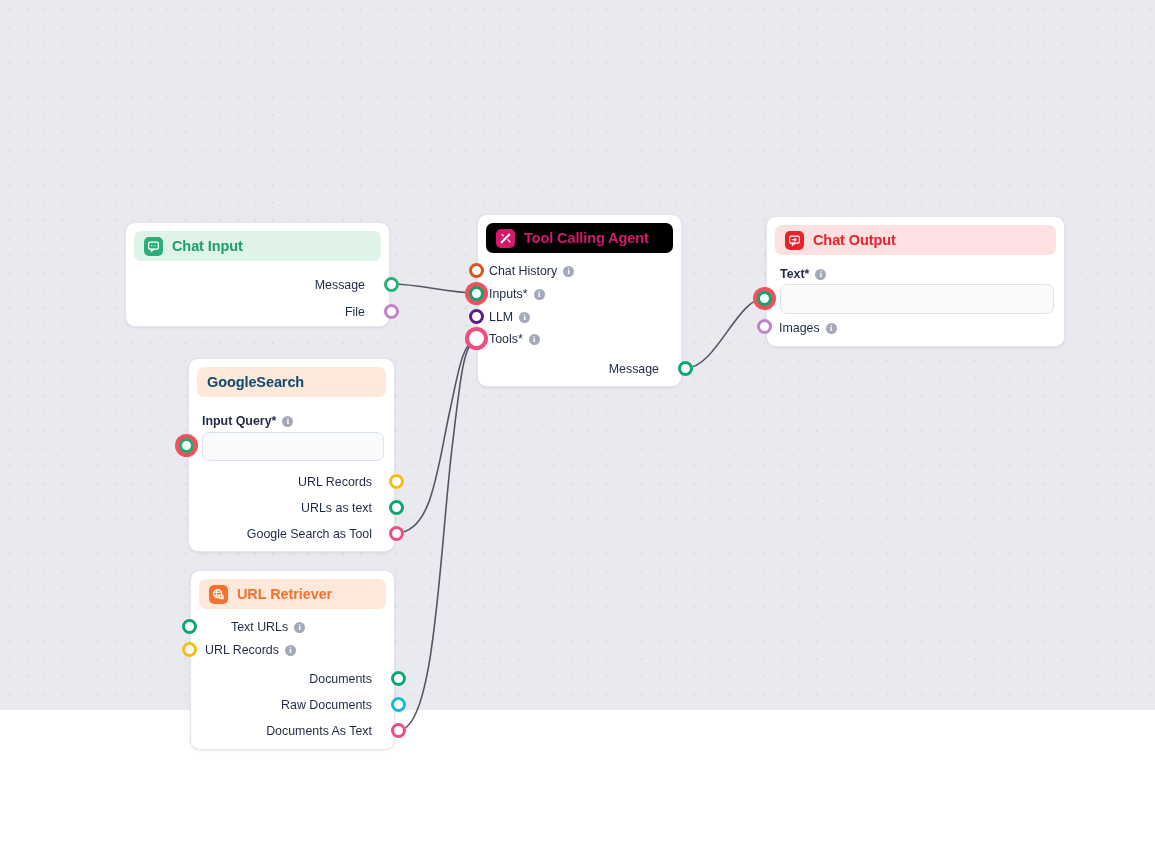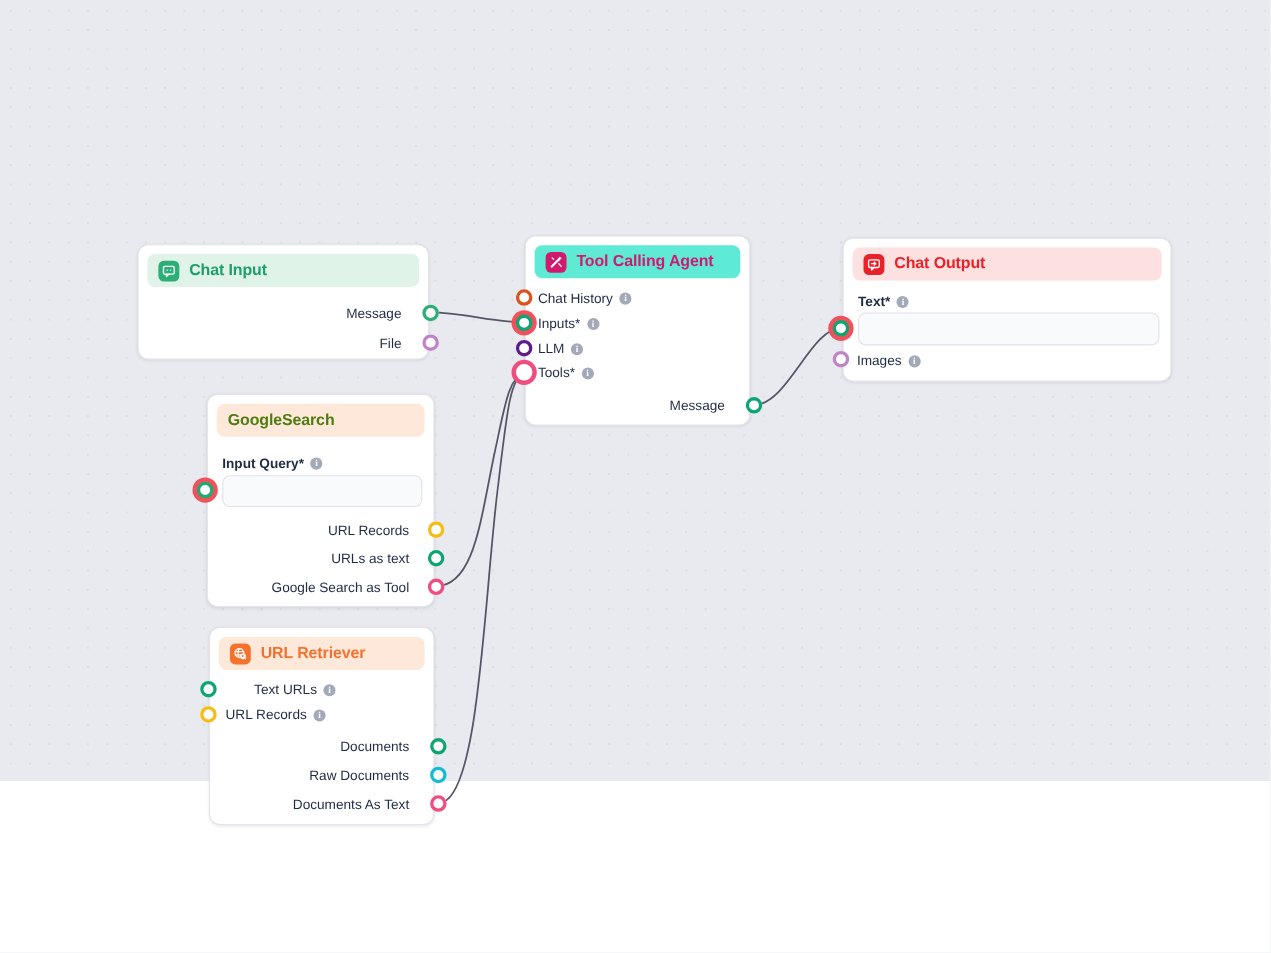--- a/index.html
+++ b/index.html
@@ -158,21 +158,21 @@
   </div>
   <div class="handle" style="left:384px; top:277px;">
       <span class="ring" style="border-color:#2dae76;"></span>
     </div>
   <div class="handle" style="left:384px; top:304px;">
       <span class="ring" style="border-color:#c183c8;"></span>
     </div>
 
   <div class="node" style="left:188px; top:358px; width:207px; height:194px;">
     <div class="node-header" style="background:#fde8da;">
-      <span class="node-title" style="color:#4d7c0f;">GoogleSearch</span>
+      <span class="node-title" style="color:#0c4a6e;">GoogleSearch</span>
     </div>
 
     <div class="field-label" style="left:13px; top:55px;">
       <span>Input Query*</span>
       <span class="info-dot">i</span>
     </div>
     <input class="field-input" value="" style="left: 13px; top: 73px; width: 182px; height: 29px; padding: 0px 9px; font-size: 12.5px; font-family: &quot;Liberation Sans&quot;, sans-serif; color: rgb(31, 43, 68);" placeholder="">
 
     <div class="port-row out" style="right:22px; top:116px;">
       <span>URL Records</span>
@@ -241,21 +241,21 @@
       <span class="ring" style="border-color:#0fa573;"></span>
     </div>
   <div class="handle" style="left:391px; top:697px;">
       <span class="ring" style="border-color:#15bcd0;"></span>
     </div>
   <div class="handle" style="left:391px; top:723px;">
       <span class="ring" style="border-color:#ef4d7f;"></span>
     </div>
 
   <div class="node" style="left:477px; top:214px; width:205px; height:173px;">
-    <div class="node-header" style="background:#5eead4;">
+    <div class="node-header" style="background:#000000;">
       <span class="node-icon" style="background:#d11a6e;">
         <svg width="13" height="13" viewBox="0 0 24 24" fill="none" stroke="#ffffff" stroke-width="2.1" stroke-linecap="round" stroke-linejoin="round">
           <path d="M20 5.5 a3.6 3.6 0 0 0-4.9 4.5 L5 20 l-1.2-1.2 L13.9 8.6 a3.6 3.6 0 0 0 4.5-4.9 z"></path>
           <path d="M16.5 14 L20.5 18.5"></path>
           <path d="M5.5 4.5 L8 7"></path>
         </svg>
       </span>
       <span class="node-title" style="color:#d11a6e;">Tool Calling Agent</span>
     </div>
 

